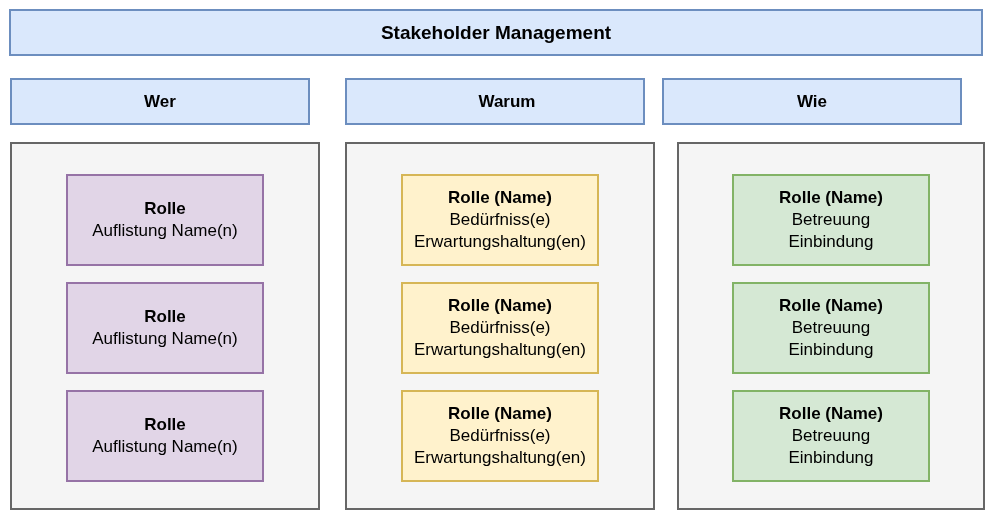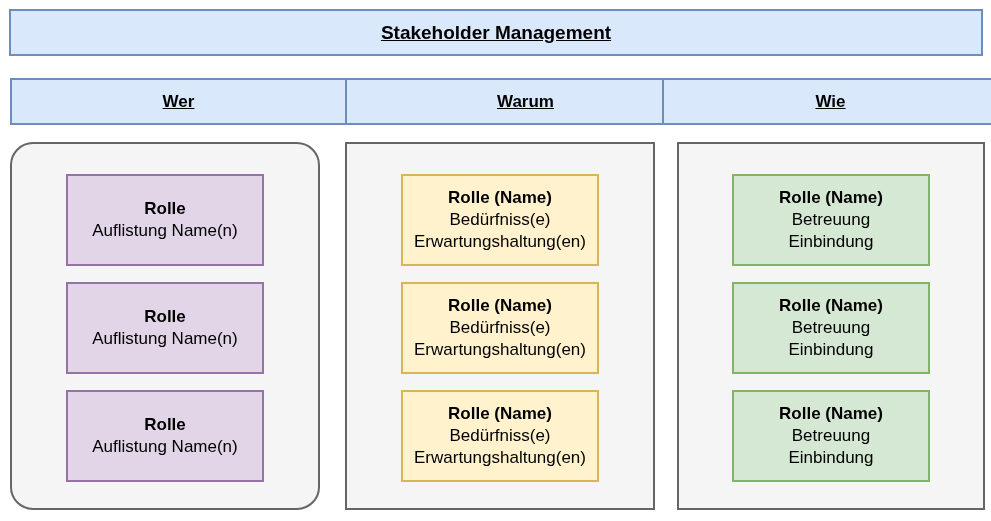--- a/index.html
+++ b/index.html
@@ -21,51 +21,50 @@
   }
   
   .banner {
     background: var(--header-fill, #dae8fc);
     border: 2px solid var(--header-stroke, #6c8ebf);
     display: flex;
     align-items: center;
     justify-content: center;
     font-weight: bold;
     text-align: left;
-    text-decoration: underline;
   }
   #title-box {
     left: 9px;
     top: 9px;
     width: 974px;
     height: 47px;
     font-size: 19px;
   }
   .col-header {
     top: 78px;
     height: 47px;
-    width: 337px;
+    width: 300px;
     font-size: 17px;
   }
   .col-header.h1 { left: 10px; }
   .col-header.h2 { left: 345px; padding-left: 24px; }
   .col-header.h3 { left: 662px; }
   
   .container {
     top: 142px;
     height: 368px;
     background: var(--container-fill, #f5f5f5);
     border: 2px solid var(--container-stroke, #666666);
     display: flex;
     flex-direction: column;
     align-items: center;
     padding-top: 30px;
     gap: 16px;
   }
-  .container.c1 { left: 10px;  width: 310px; border-radius: 23px; }
+  .container.c1 { left: 10px;  width: 310px; }
   .container.c2 { left: 345px; width: 310px; }
   .container.c3 { left: 677px; width: 308px; }
   
   .box {
     box-sizing: border-box;
     width: 198px;
     height: 92px;
     background: var(--box-fill, #eeeeee);
     border: 2px solid var(--box-stroke, #999999);
     display: flex;

